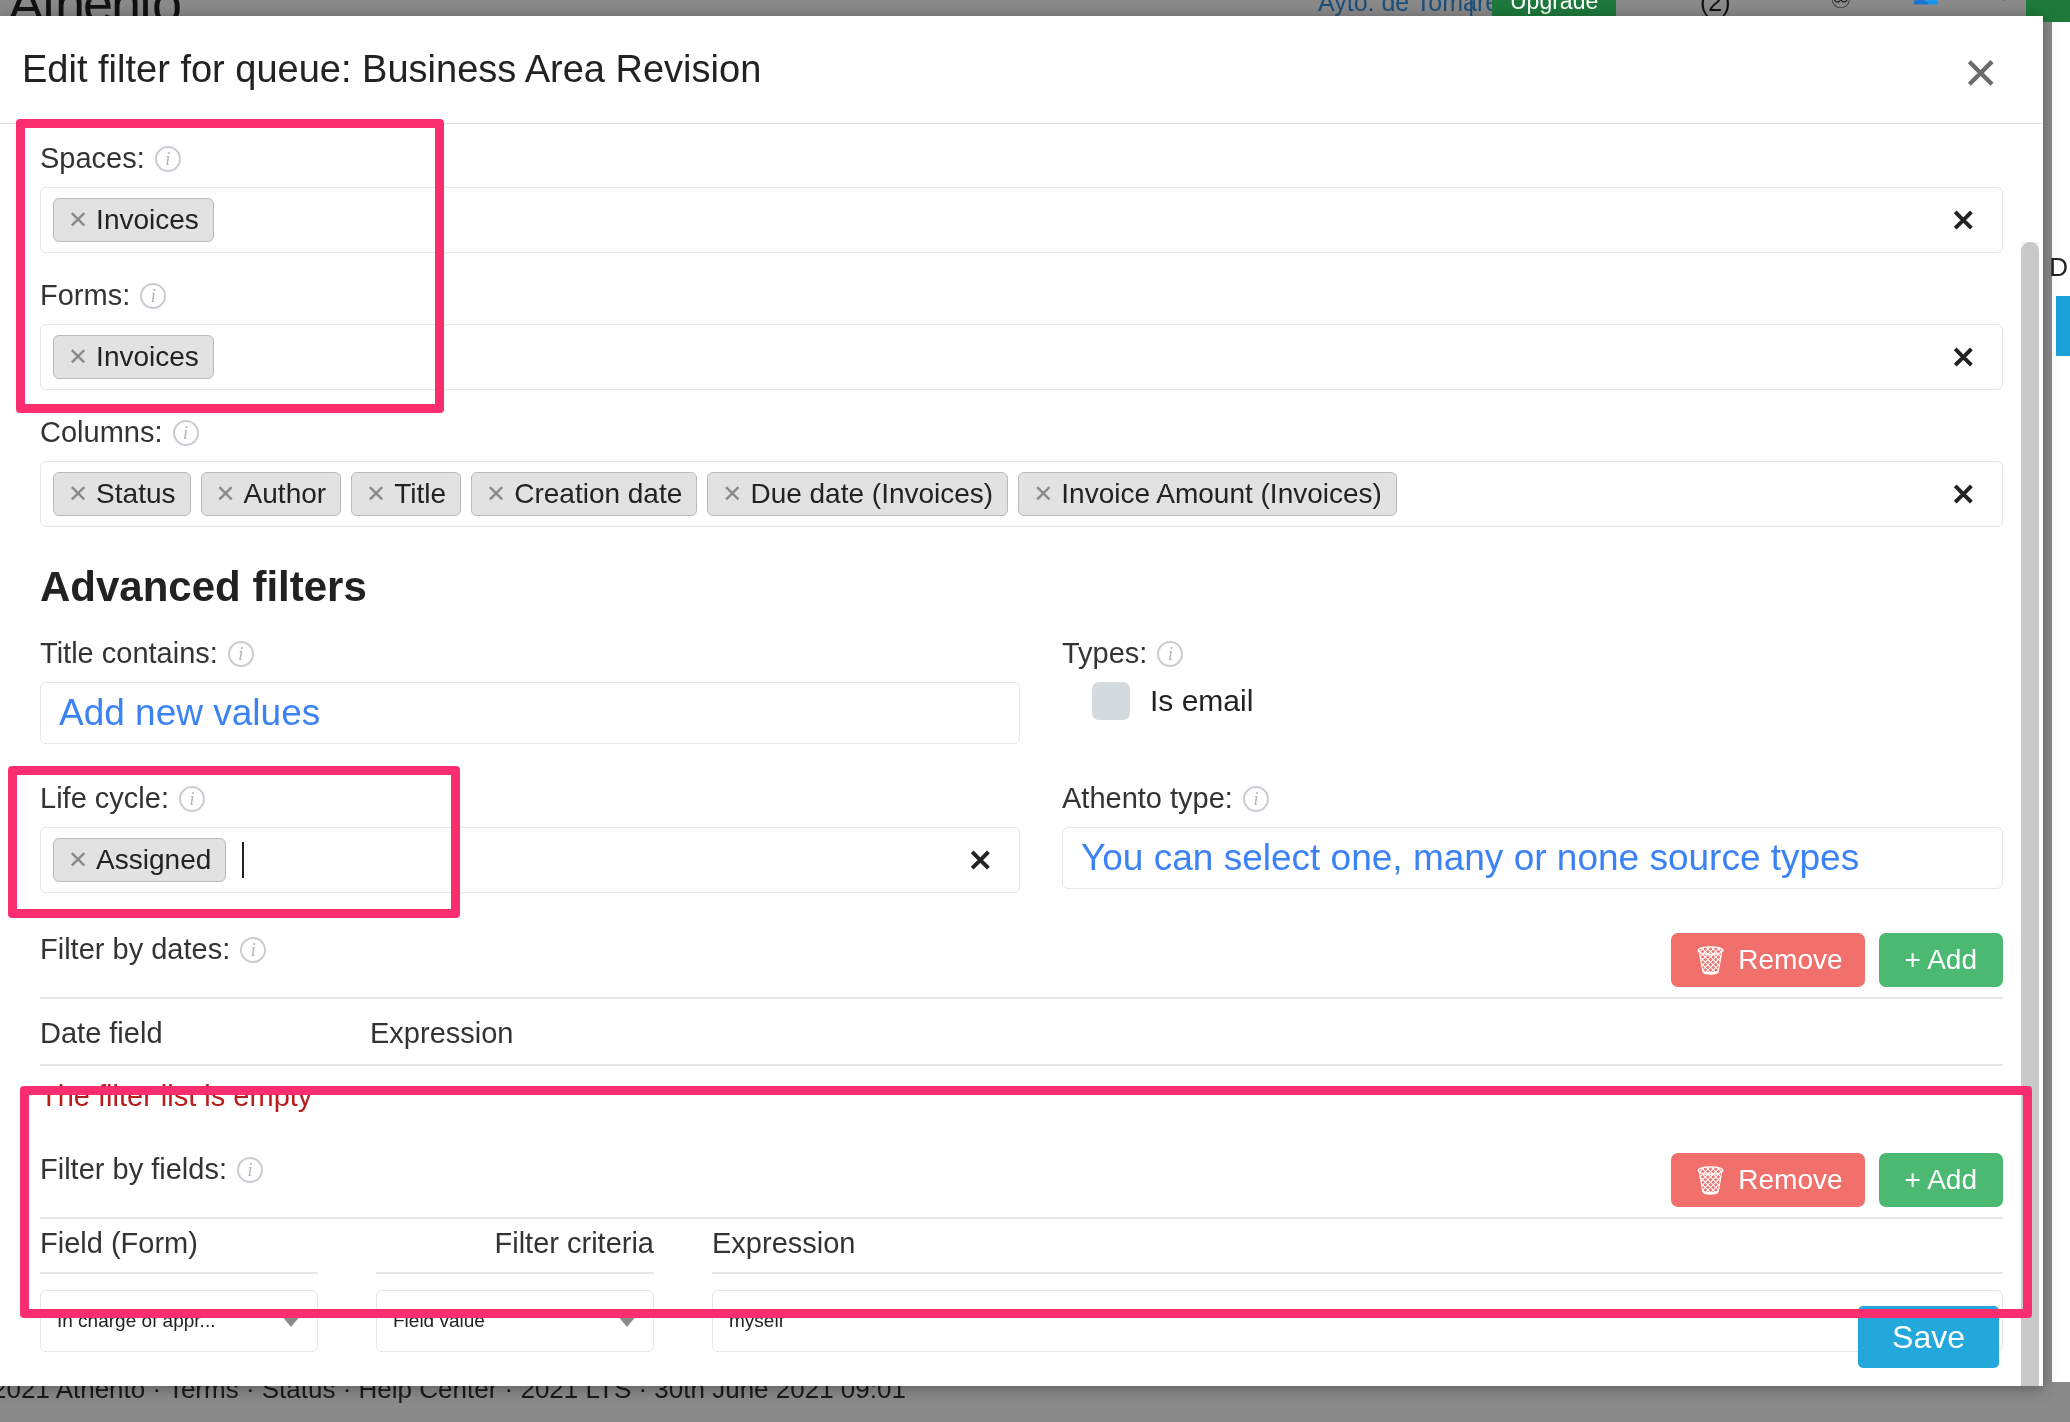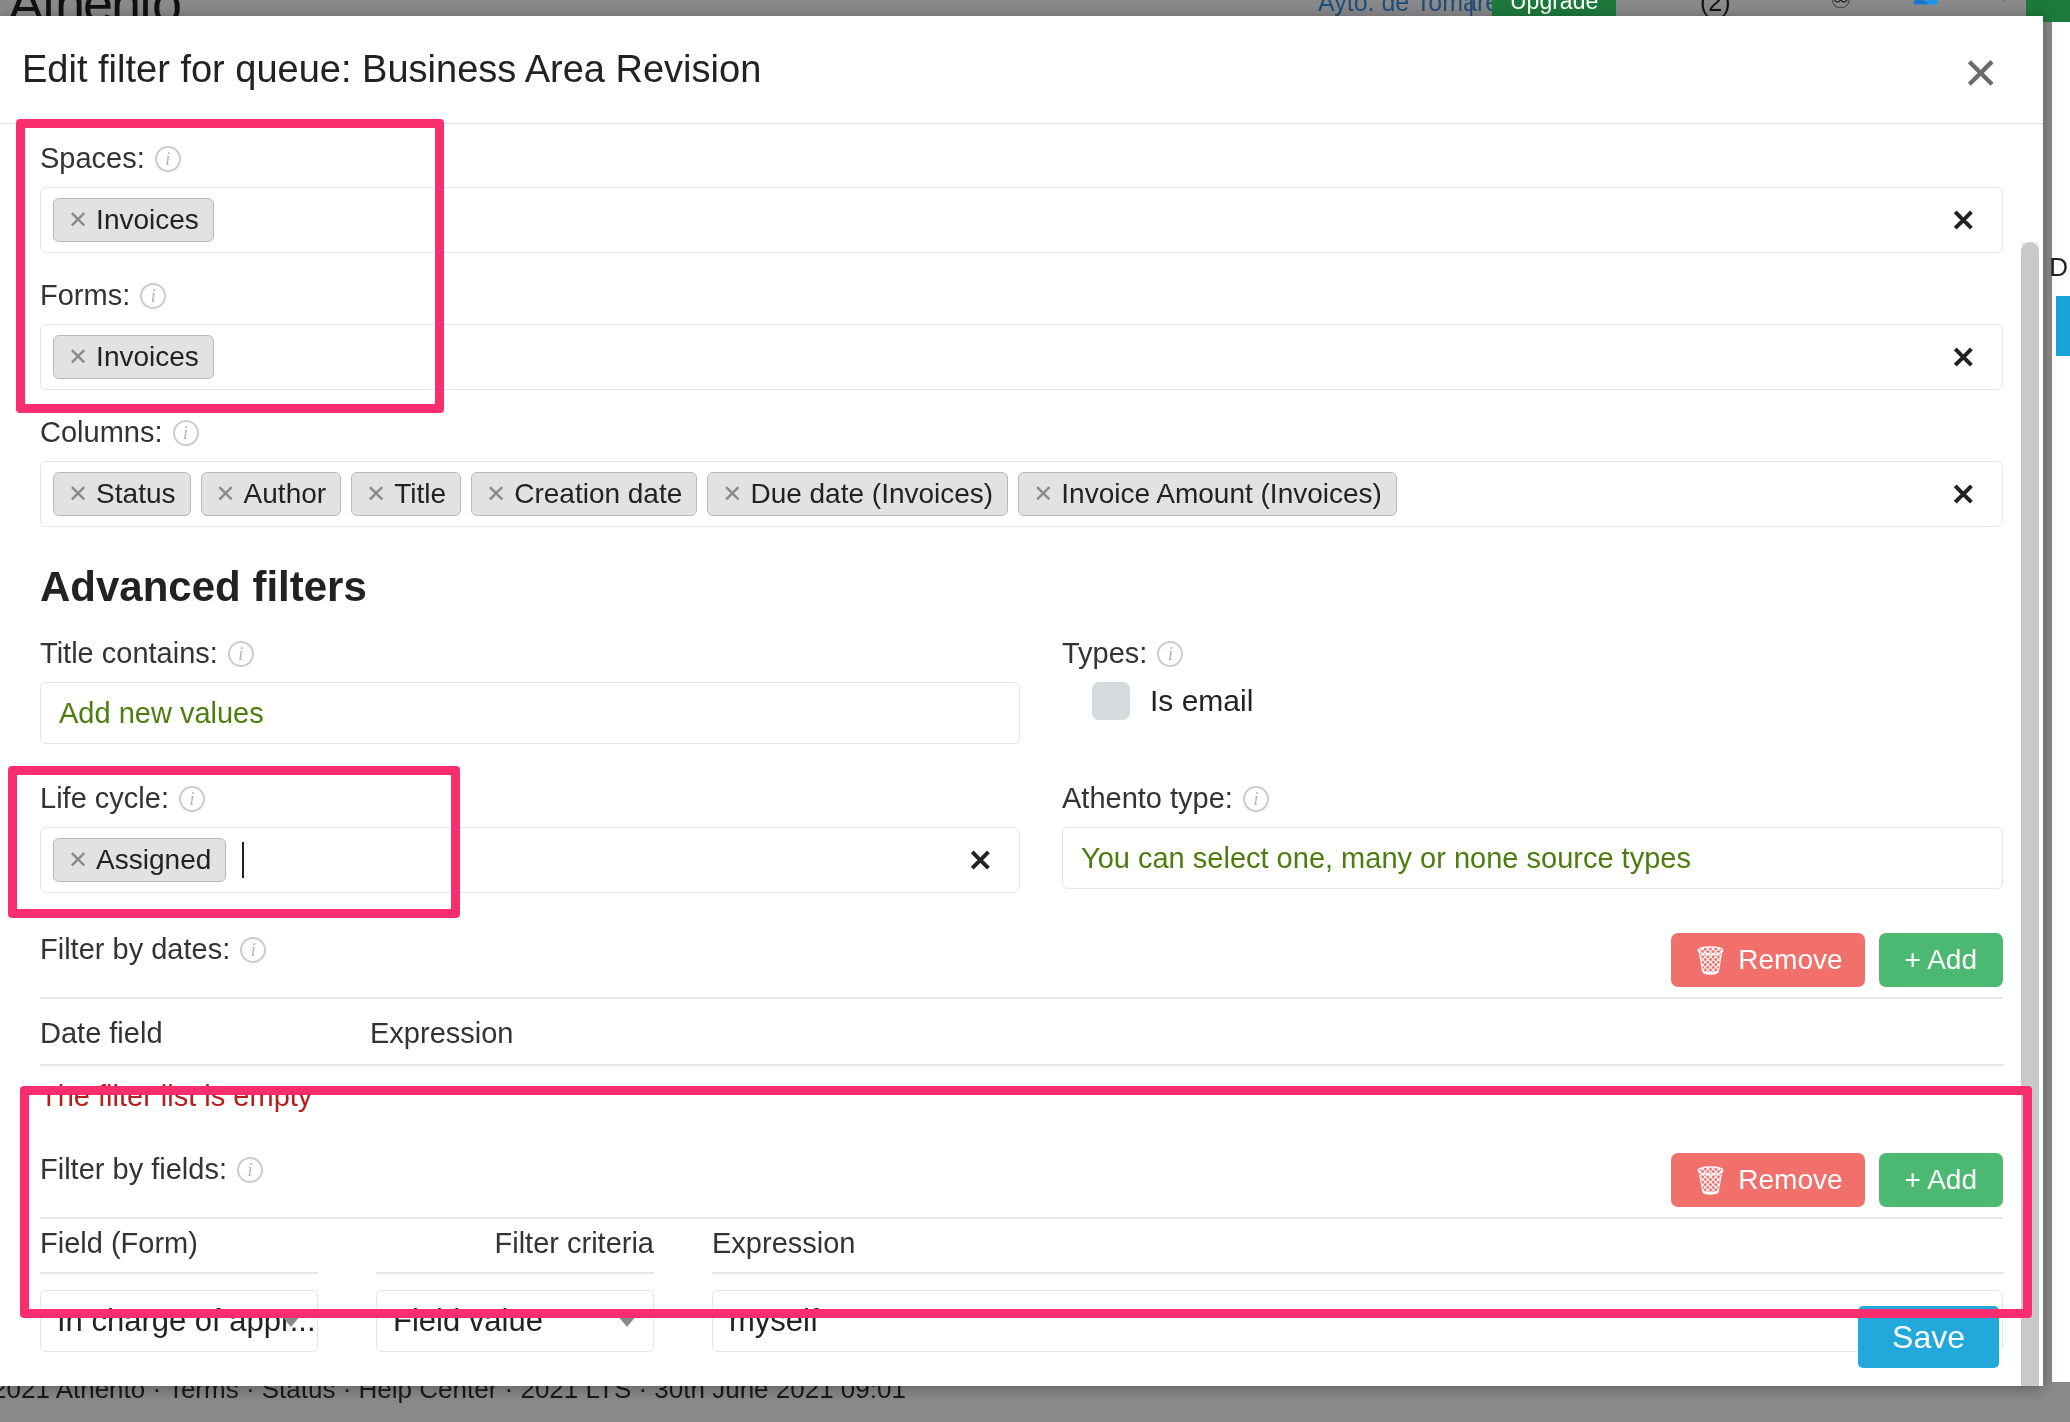--- a/index.html
+++ b/index.html
@@ -179,21 +179,21 @@
   }
 
   .two-col { display: flex; gap: 42px; }
   .col-left { width: 980px; }
   .col-right { flex: 1; }
 
   .text-input {
     border: 1px solid #e3e6ea; border-radius: 6px;
     height: 62px; width: 100%;
     display: flex; align-items: center; padding: 0 18px;
-    font-size: 29px; color: #4d7c0f; background: #fff;
+    font-size: 37px; color: #3b82f6; background: #fff;
   }
   .checkbox-row { display: flex; align-items: center; gap: 20px; margin-left: 30px; }
   .checkbox-box {
     width: 38px; height: 38px; border-radius: 7px; background: #d4dade;
   }
   .checkbox-label { font-size: 30px; color: #222; }
 
   
   .btn {
     display: inline-flex; align-items: center; justify-content: center; gap: 10px;
@@ -225,21 +225,21 @@
   }
   .empty-msg { padding-left: 26px; }
 
   .divider-full { border: 0; border-top: 2px solid #e6e6e6; margin: 10px 0 0 0; }
 
   
   .sel {
     position: relative;
     border: 1px solid #e3e6ea; border-radius: 6px;
     height: 62px; display: flex; align-items: center;
-    padding: 0 46px 0 16px; font-size: 31px; color: #222;
+    padding: 0 46px 0 16px; font-size: 19px; color: #222;
     background: #fff; white-space: nowrap; overflow: hidden;
   }
   .sel .arrow {
     position: absolute; right: 16px; top: 50%; transform: translateY(-50%);
     width: 0; height: 0; border-left: 10px solid transparent;
     border-right: 10px solid transparent; border-top: 12px solid #8a8a8a;
   }
 
   
   .hl {

